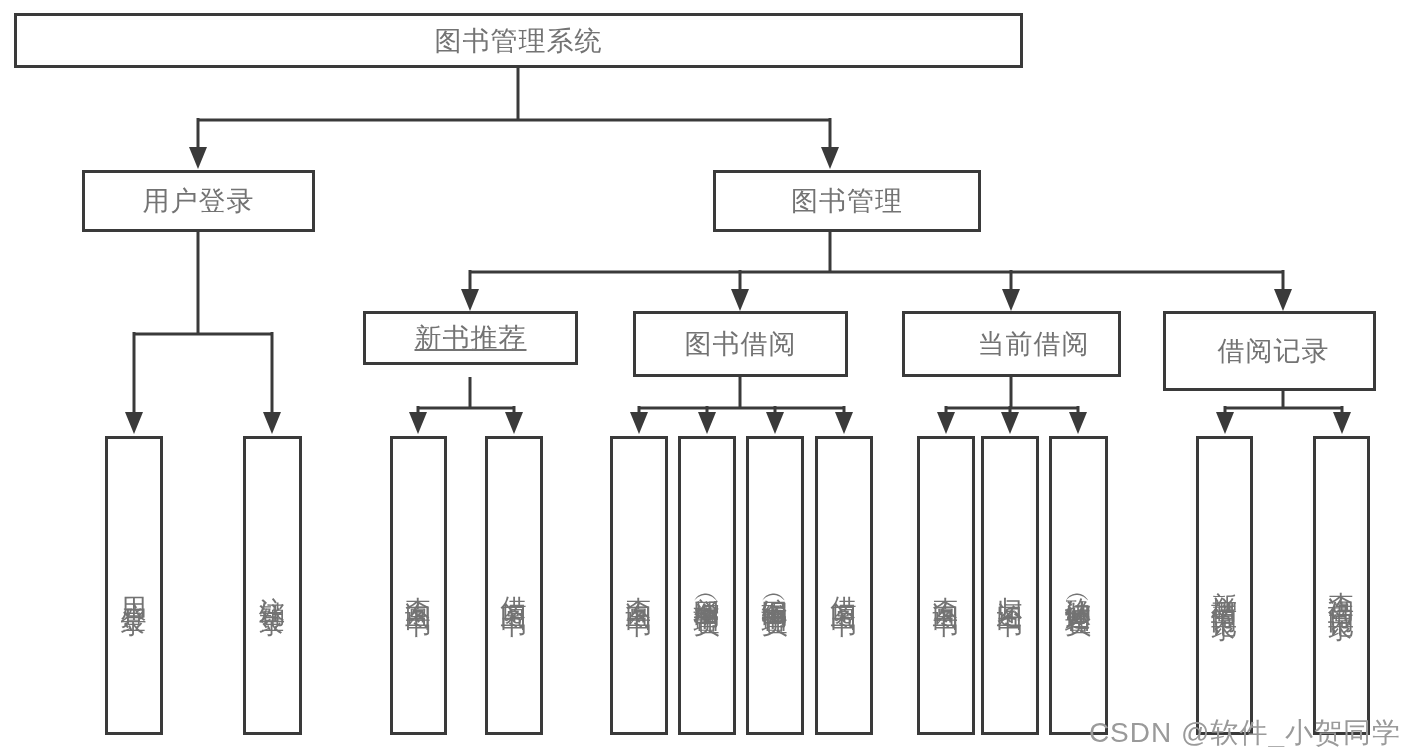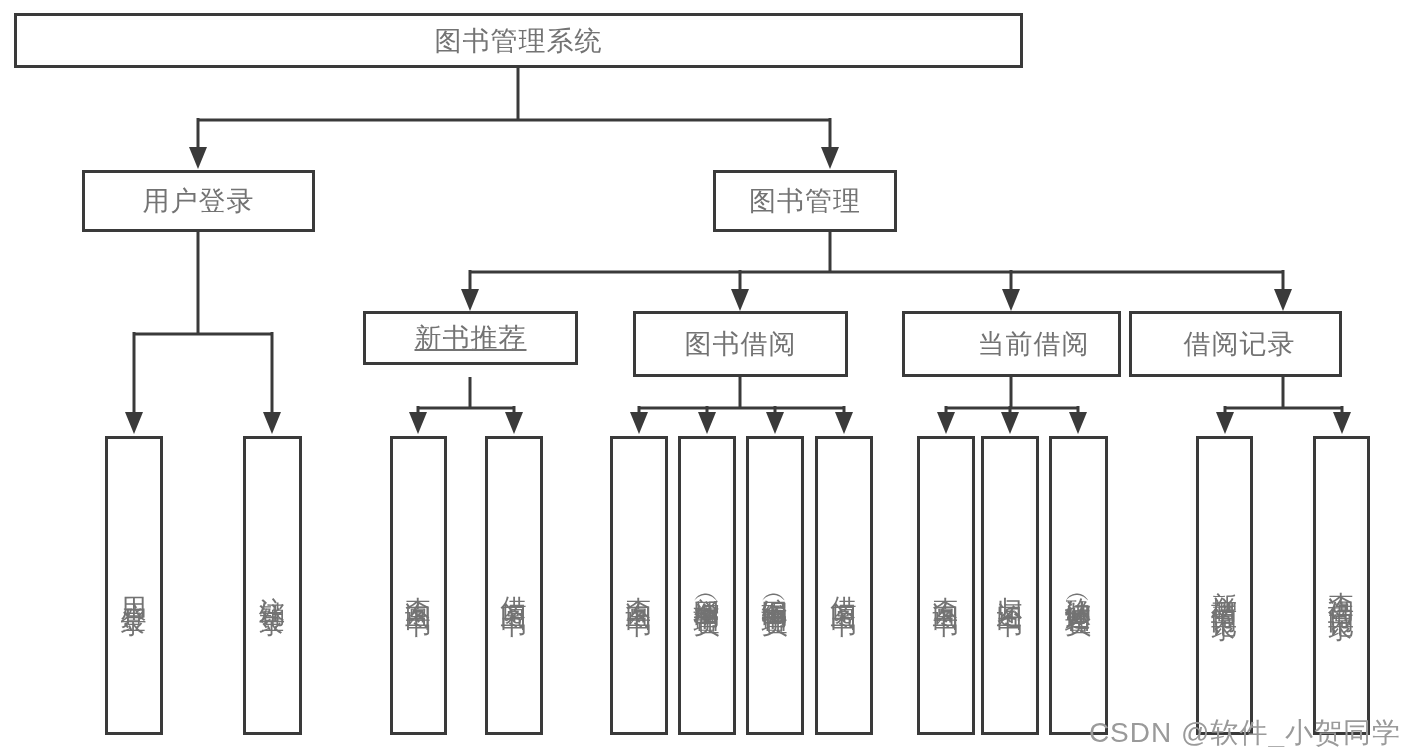--- a/index.html
+++ b/index.html
@@ -143,26 +143,26 @@
       <path class="line" d="M1225 406 L1225 416"></path>
       <polygon class="arrowhead" points="1216,412 1234,412 1225,434"></polygon>
       <path class="line" d="M1342 406 L1342 416"></path>
       <polygon class="arrowhead" points="1333,412 1351,412 1342,434"></polygon>
     </g>
   </svg>
 
   <div class="box h" style="left:14px; top:13px; width:1009px; height:55px;">图书管理系统</div>
 
   <div class="box h" style="left:82px; top:170px; width:233px; height:62px;">用户登录</div>
-  <div class="box h" style="left:713px; top:170px; width:184px; height:62px;">图书管理</div>
+  <div class="box h" style="left:713px; top:170px; width:268px; height:62px;">图书管理</div>
 
   <div class="box h" style="left:363px; top:311px; width:215px; height:54px;text-decoration:underline;">新书推荐</div>
   <div class="box h" style="left:633px; top:311px; width:215px; height:66px;">图书借阅</div>
   <div class="box h" style="left:902px; top:311px; width:219px; height:66px;padding-left:44px;">当前借阅</div>
-  <div class="box h" style="left:1129px; top:311px; width:213px; height:66px;padding-left:8px;">借阅记录</div>
+  <div class="box h" style="left:1163px; top:311px; width:213px; height:80px;padding-left:8px;">借阅记录</div>
 
   <div class="box v" style="left:105px; top:436px; width:58px; height:299px;">用户登录</div>
   <div class="box v" style="left:243px; top:436px; width:59px; height:299px;">注销登录</div>
 
   <div class="box v" style="left:390px; top:436px; width:57px; height:299px;">查询图书</div>
   <div class="box v" style="left:485px; top:436px; width:58px; height:299px;">借阅图书</div>
 
   <div class="box v" style="left:610px; top:436px; width:58px; height:299px;">查询图书</div>
   <div class="box v" style="left:678px; top:436px; width:58px; height:299px; letter-spacing:2px;">新增图书（管理员）</div>
   <div class="box v" style="left:746px; top:436px; width:58px; height:299px; letter-spacing:2px;">编辑图书（管理员）</div>

